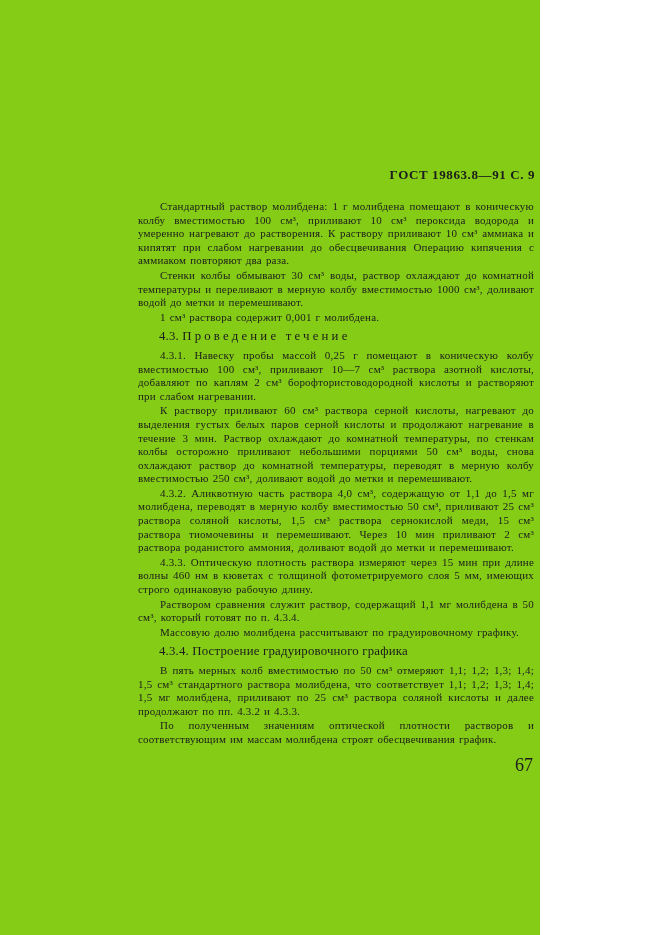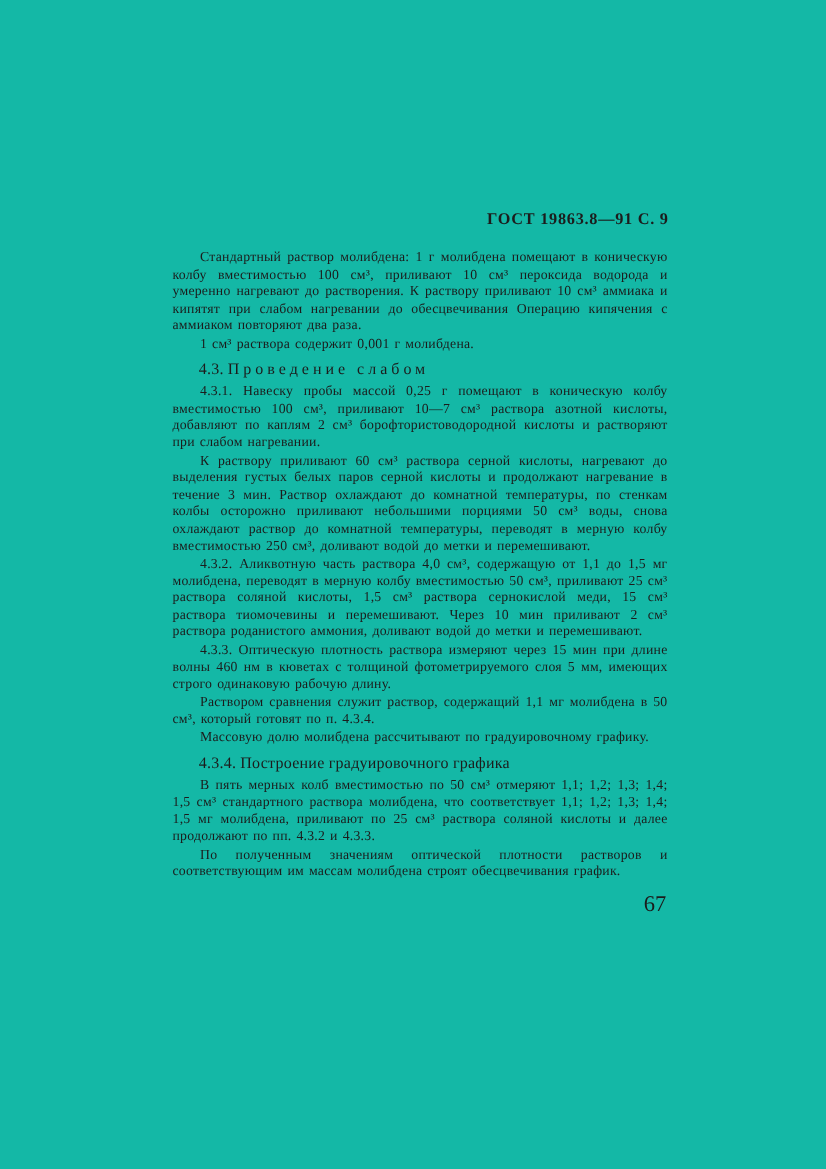--- a/index.html
+++ b/index.html
@@ -2,23 +2,23 @@
 <html lang="ru"><head>
 <meta charset="utf-8">
 <style>
   html, body {
     margin: 0;
     padding: 0;
     background: #ffffff;
   }
   .page {
     position: relative;
-    width: 661px;
+    width: 540px;
     height: 935px;
-    background: #14b8a6;
+    background: #84cc16;
     overflow: hidden;
     font-family: "Liberation Serif", "DejaVu Serif", serif;
     color: #1c1c1c;
   }
   .text-block {
     position: absolute;
     left: 137px;
     top: 167px;
     width: 398px;
   }
@@ -59,26 +59,27 @@
 </head>
 <body>
 
 <div class="page">
   <div class="text-block">
 
     <div class="running-head">ГОСТ 19863.8—91 С. 9</div>
 
     <p class="para">Стандартный раствор молибдена: 1 г молибдена помещают в коническую колбу вместимостью 100 см³, приливают 10 см³ пероксида водорода и умеренно нагревают до растворения. К раствору приливают 10 см³ аммиака и кипятят при слабом нагревании до обесцвечивания Операцию кипячения с аммиаком повторяют два раза.</p>
 
+    <p class="para">Стенки колбы обмывают 30 см³ воды, раствор охлаждают до комнатной температуры и переливают в мерную колбу вместимостью 1000 см³, доливают водой до метки и перемешивают.</p>
 
     <p class="para gap-s">1 см³ раствора содержит 0,001 г молибдена.</p>
 
     <div class="heading heading-spaced">
       <span class="h-num">4.3.</span>
-      <span class="h-title">Проведение слабом</span>
+      <span class="h-title">Проведение течение</span>
     </div>
 
     <p class="para">4.3.1. Навеску пробы массой 0,25 г помещают в коническую колбу вместимостью 100 см³, приливают 10—7 см³ раствора азотной кислоты, добавляют по каплям 2 см³ борофтористоводородной кислоты и растворяют при слабом нагревании.</p>
 
     <p class="para">К раствору приливают 60 см³ раствора серной кислоты, нагревают до выделения густых белых паров серной кислоты и продолжают нагревание в течение 3 мин. Раствор охлаждают до комнатной температуры, по стенкам колбы осторожно приливают небольшими порциями 50 см³ воды, снова охлаждают раствор до комнатной температуры, переводят в мерную колбу вместимостью 250 см³, доливают водой до метки и перемешивают.</p>
 
     <p class="para gap-s">4.3.2. Аликвотную часть раствора 4,0 см³, содержащую от 1,1 до 1,5 мг молибдена, переводят в мерную колбу вместимостью 50 см³, приливают 25 см³ раствора соляной кислоты, 1,5 см³ раствора сернокислой меди, 15 см³ раствора тиомочевины и перемешивают. Через 10 мин приливают 2 см³ раствора роданистого аммония, доливают водой до метки и перемешивают.</p>
 
     <p class="para gap-s">4.3.3. Оптическую плотность раствора измеряют через 15 мин при длине волны 460 нм в кюветах с толщиной фотометрируемого слоя 5 мм, имеющих строго одинаковую рабочую длину.</p>
 

